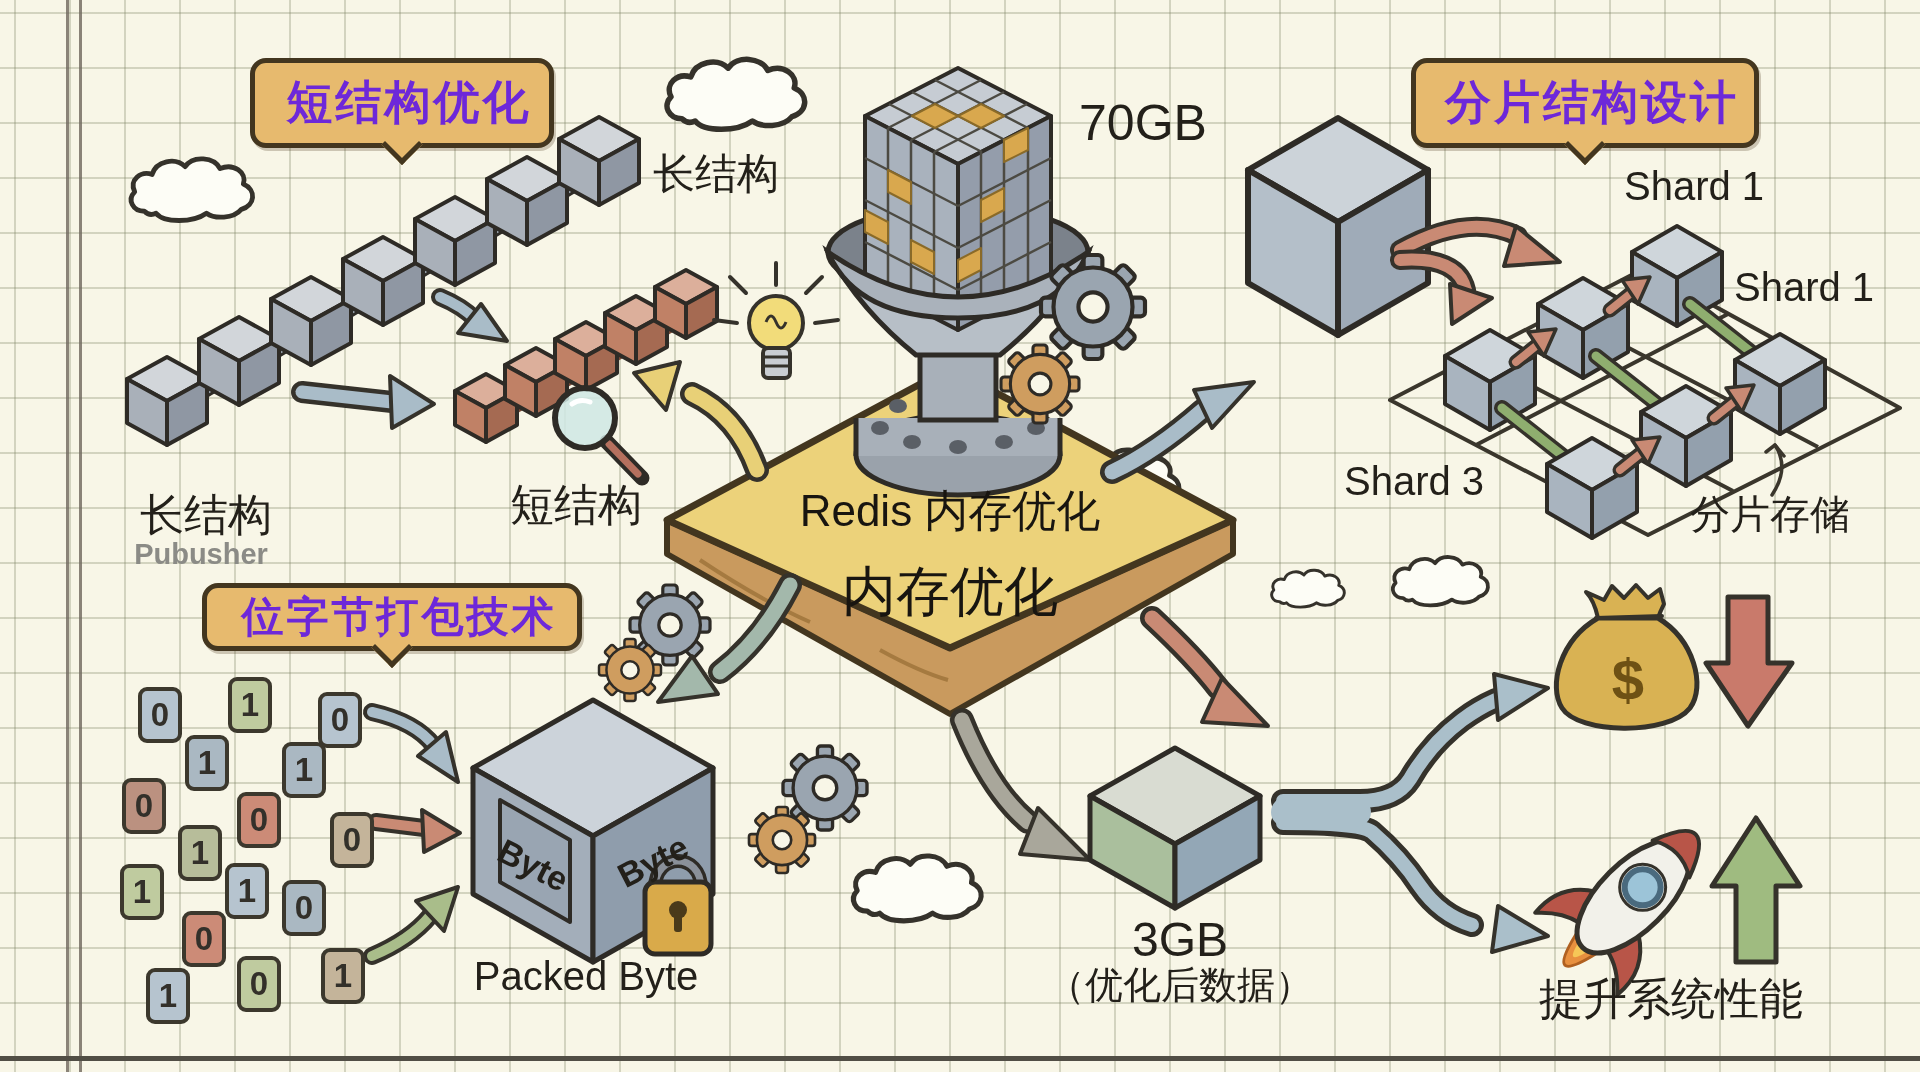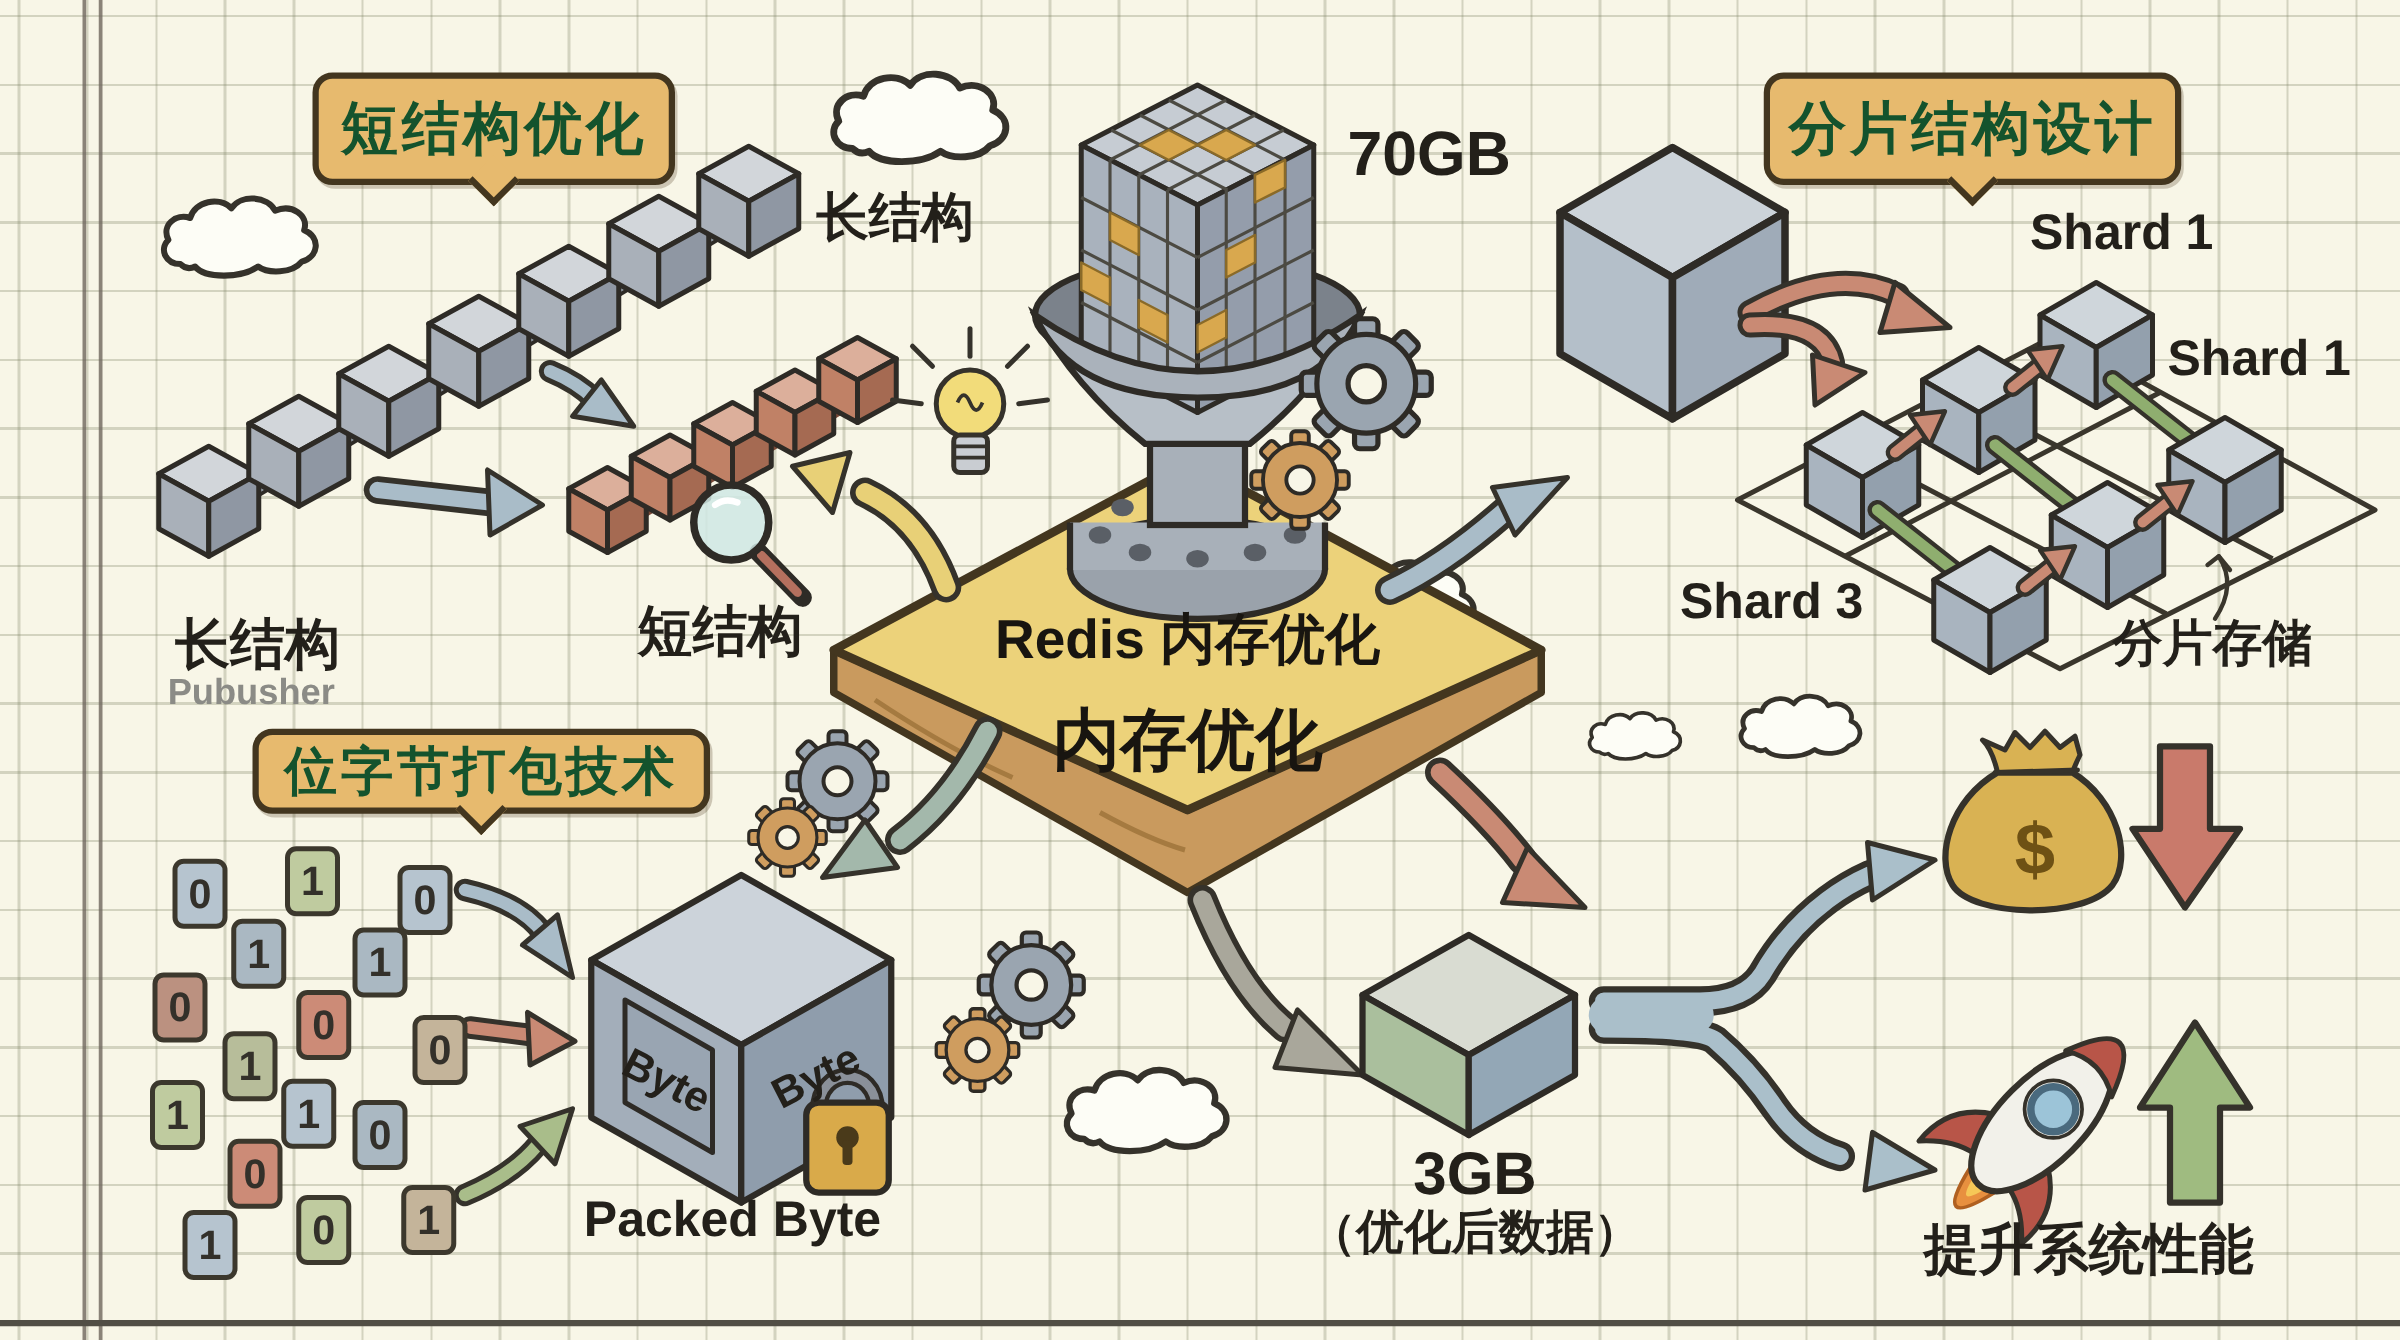--- a/index.html
+++ b/index.html
@@ -10,28 +10,28 @@
     background-image:
       repeating-linear-gradient(to right, rgba(125,130,100,.30) 0, rgba(125,130,100,.30) 2px, transparent 2px, transparent 55px),
       repeating-linear-gradient(to bottom, rgba(125,130,100,.30) 0, rgba(125,130,100,.30) 2px, transparent 2px, transparent 55px);
     background-position:14px 12px;
   }
   .vline{position:absolute;top:0;bottom:0;width:3px;background:#6e675c;opacity:.8;}
   .baseline{position:absolute;left:0;right:0;top:1056px;height:5px;background:#514e45;}
   svg{position:absolute;left:0;top:0;}
   .banner{
     position:absolute;background:#e7ba6e;border:5px solid #43361f;border-radius:16px;
-    display:flex;align-items:center;justify-content:center;font-weight:800;color:#14532d;
-    box-shadow:2px 3px 0 rgba(70,52,22,.25);letter-spacing:3px;z-index:3;
+    display:flex;align-items:center;justify-content:center;font-weight:800;color:#6d28d9;
+    box-shadow:2px 3px 0 rgba(70,52,22,.25);letter-spacing:3px;z-index:3;padding-left:14px;
   }
   .banner::after{
     content:"";position:absolute;bottom:-16px;left:50%;width:24px;height:24px;background:#e7ba6e;
     border-right:5px solid #43361f;border-bottom:5px solid #43361f;transform:translateX(-50%) rotate(45deg);
   }
-  .lbl{position:absolute;font-weight:700;color:#23201a;text-align:center;white-space:nowrap;z-index:3;}
+  .lbl{position:absolute;font-weight:400;color:#23201a;text-align:center;white-space:nowrap;z-index:3;}
   .bit{
     position:absolute;width:36px;height:48px;border:4px solid #3c382d;border-radius:9px;
     font-size:33px;font-weight:800;display:flex;align-items:center;justify-content:center;color:#33302a;z-index:3;
   }
   .bit.blue{background:#b6c4cf}.bit.green{background:#bfcb9f}.bit.slate{background:#aab8c2}
   .bit.rust{background:#bb9180}.bit.red{background:#cc8b77}.bit.olive{background:#b7bd9a}.bit.tan{background:#c4b49a}
   .byte-lbl{position:absolute;font-weight:800;font-size:34px;color:#23201a;z-index:3;width:80px;text-align:center;}
   .gray-lbl{color:#8b8b86;font-weight:700;}
   .dollar{position:absolute;z-index:3;font-weight:800;color:#6e5114;}
 </style>

